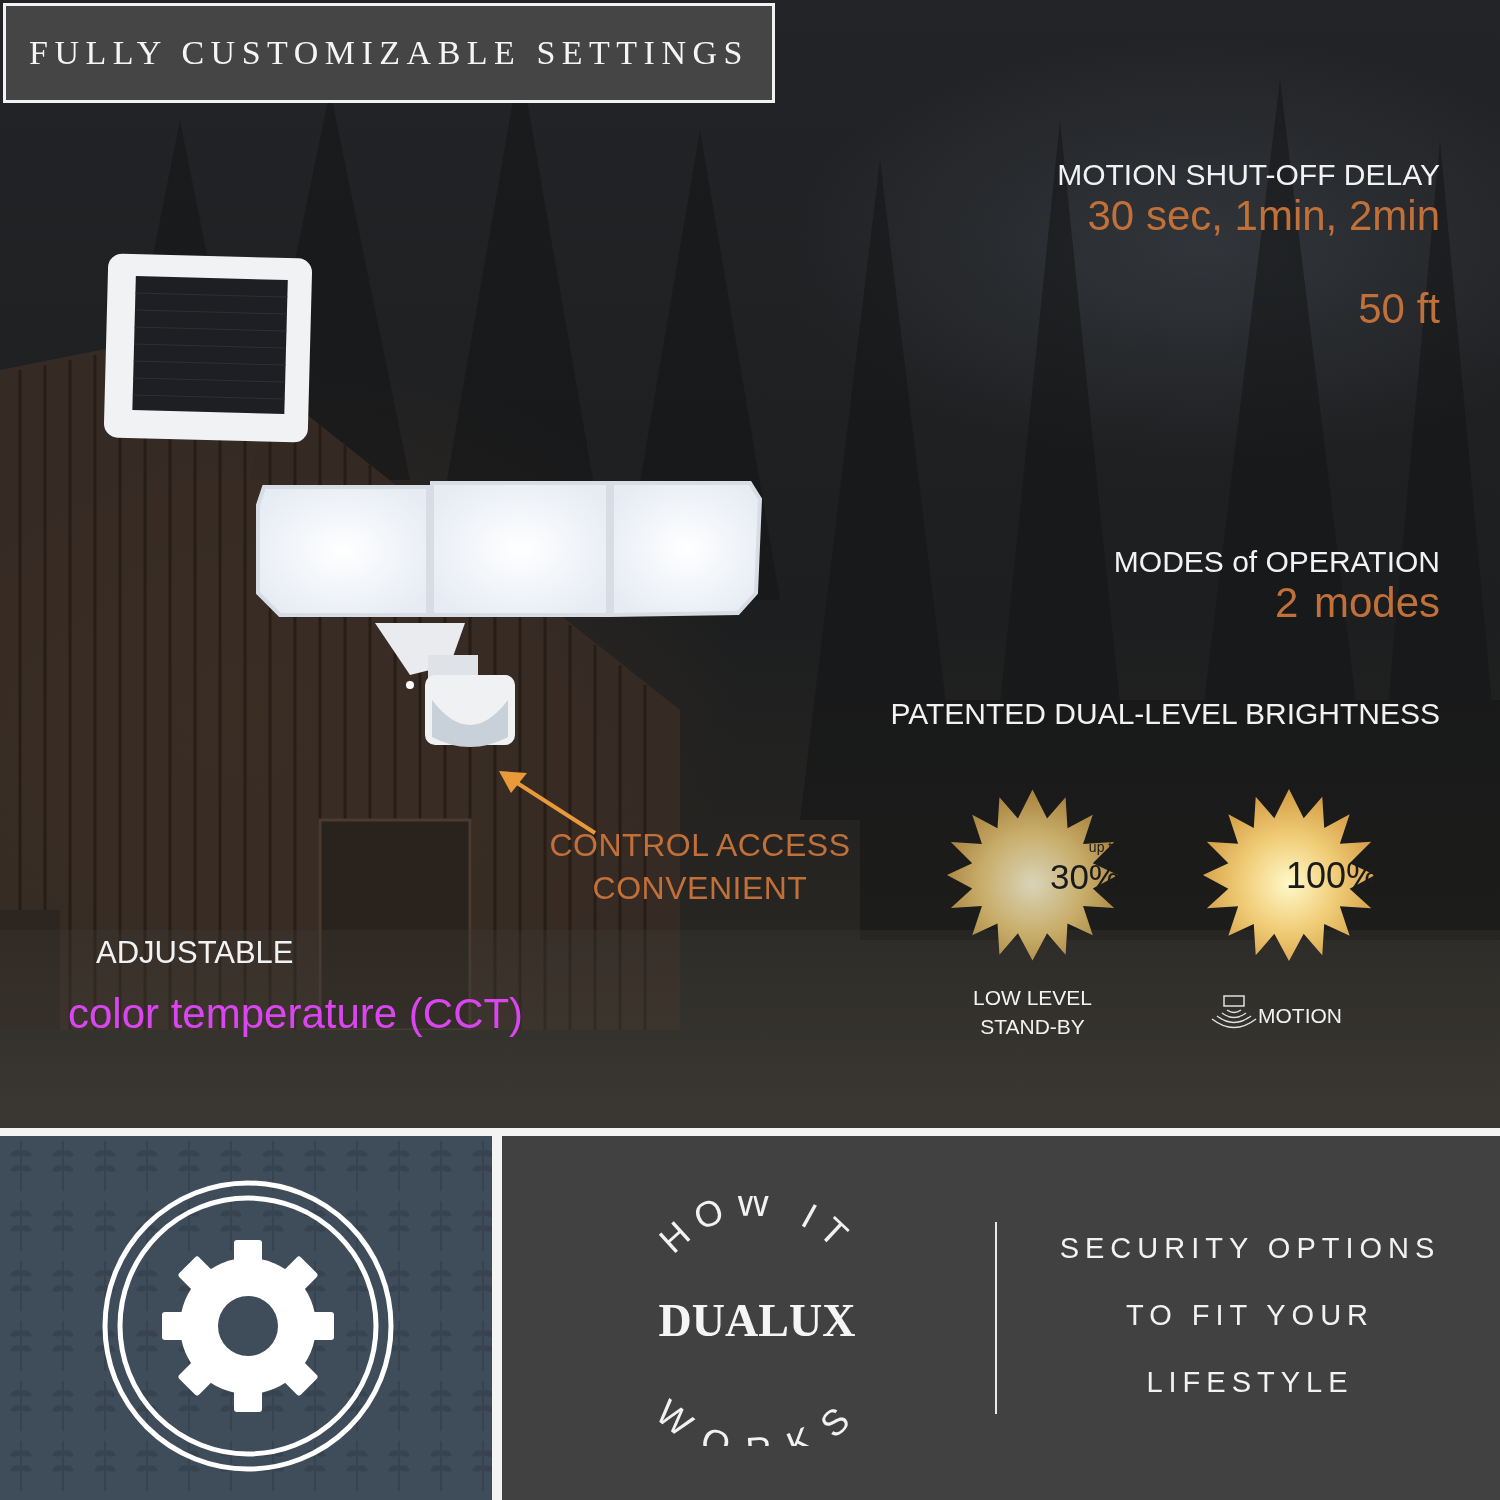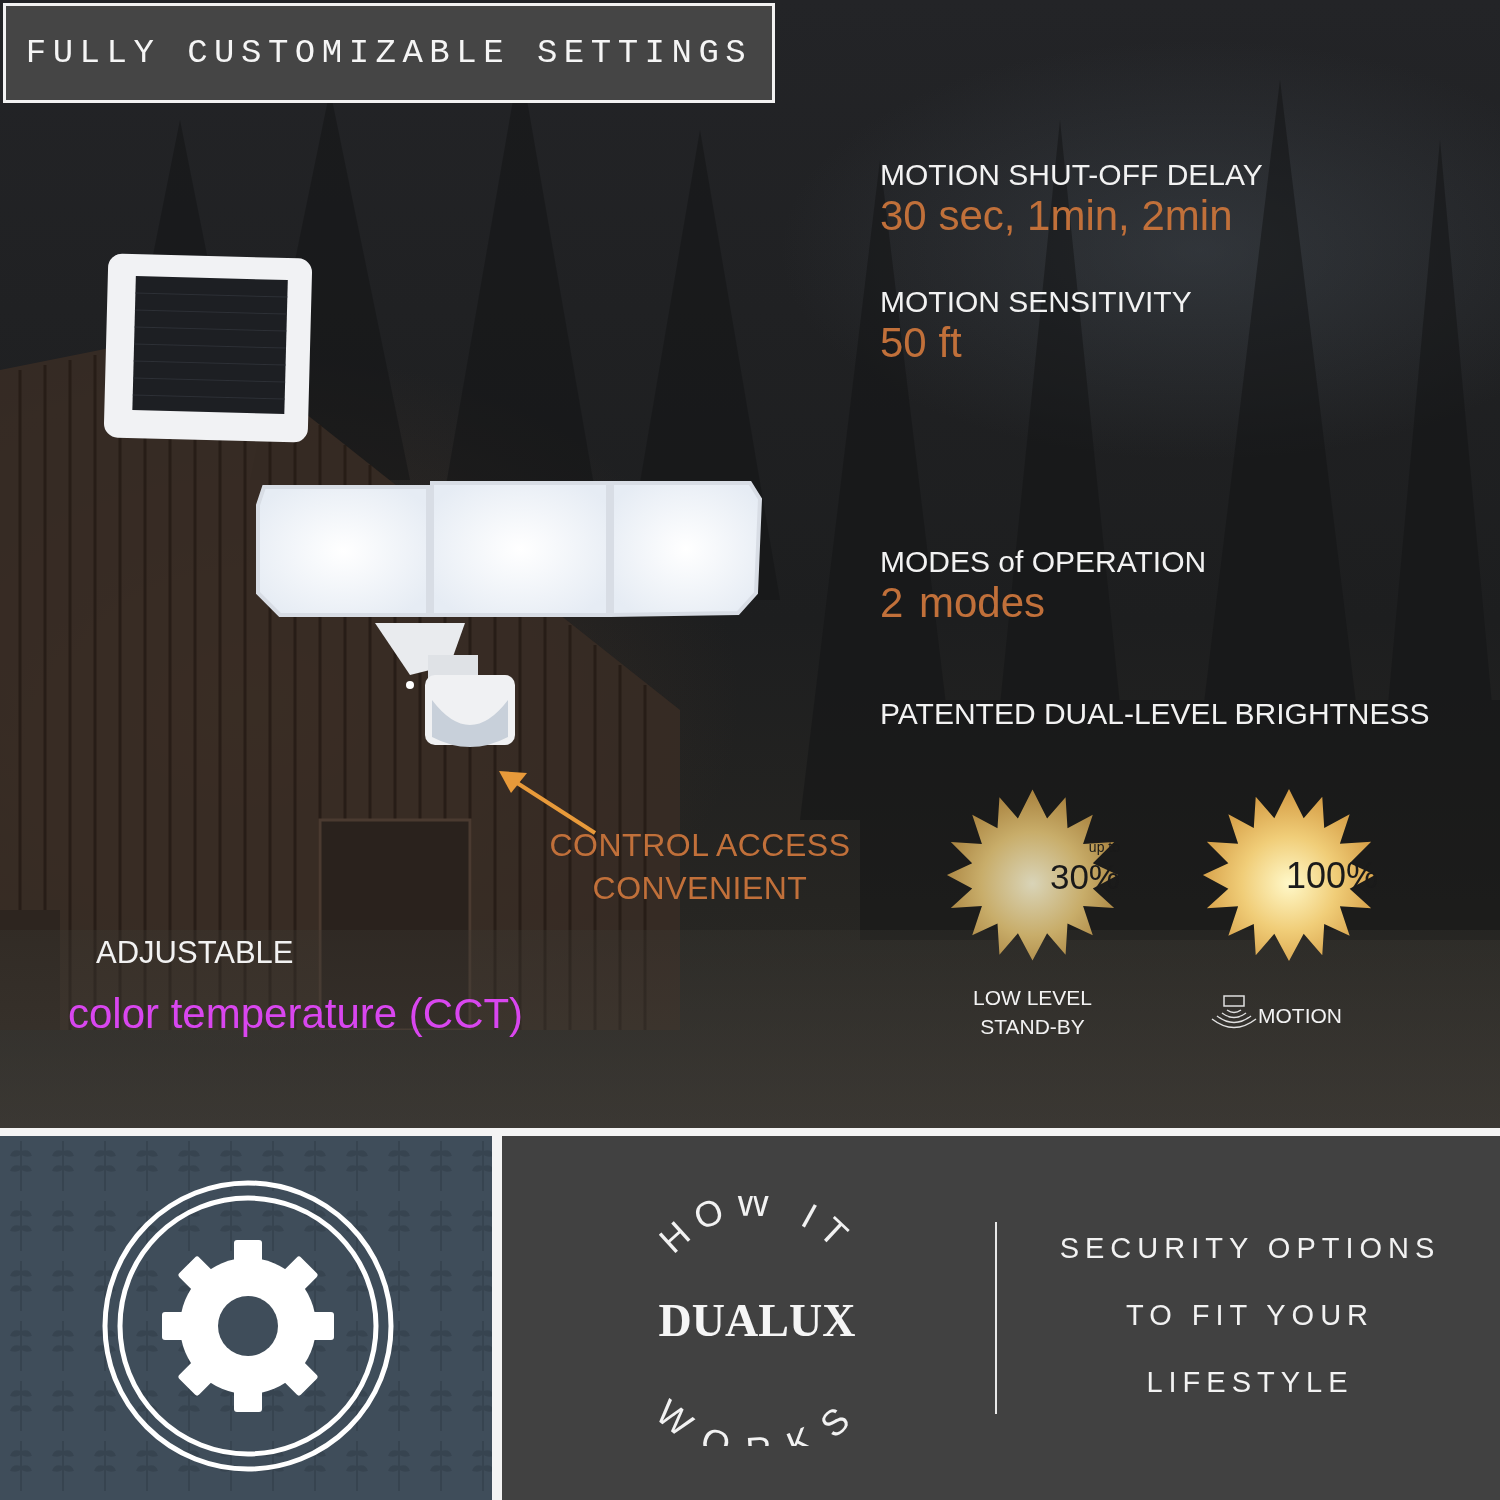--- a/index.html
+++ b/index.html
@@ -6,22 +6,22 @@
   body{width:1500px;height:1500px;position:relative;overflow:hidden;background:#1e1e1e;font-family:"Liberation Sans",sans-serif;}
   .hero{position:absolute;left:0;top:0;width:1500px;height:1128px;overflow:hidden;
     background:
       radial-gradient(ellipse 600px 300px at 1200px 250px, rgba(80,90,100,0.35), transparent 70%),
       radial-gradient(ellipse 700px 500px at 250px 700px, rgba(90,65,45,0.45), transparent 70%),
       linear-gradient(180deg,#232427 0%,#1d1e1f 55%,#262522 80%,#2d2b28 100%);}
   .trees{position:absolute;inset:0;opacity:0.55;}
   .barn{position:absolute;left:0;top:330px;width:680px;height:700px;}
   .ground{position:absolute;left:0;top:930px;width:1500px;height:198px;background:linear-gradient(180deg,rgba(60,58,52,0.3),rgba(70,66,60,0.55));}
   .title-box{position:absolute;left:3px;top:3px;width:772px;height:100px;background:#454545;border:3px solid #f2f2f2;box-sizing:border-box;display:flex;align-items:center;justify-content:center;}
-  .title-box span{color:#f5f5f5;font-size:34px;letter-spacing:6.5px;font-family:Liberation Mono, monospace;}
-  .feat{position:absolute;text-align:left;width:560px;left:880px;}
+  .title-box span{color:#f5f5f5;font-size:34px;letter-spacing:6.5px;font-family:Liberation Serif, serif;}
+  .feat{position:absolute;text-align:right;width:560px;left:880px;}
   .feat .lbl{color:#f2f2f2;font-size:30px;letter-spacing:0px;}
   .feat .val{color:#c1703a;font-size:42px;margin-top:0;}
   .cca{position:absolute;left:540px;top:824px;width:320px;text-align:center;color:#c1703a;font-size:32px;line-height:43px;letter-spacing:0.5px;}
   .adj{position:absolute;left:68px;top:935px;color:#f2f2f2;font-size:31px;margin-left:28px;}
   .cct{position:absolute;left:68px;top:990px;color:#d946ef;font-size:42px;}
   .sun{position:absolute;}
   .sun-text{position:absolute;width:100%;text-align:right;color:#1a1a1a;}
   .cap{position:absolute;color:#f2f2f2;font-size:21px;text-align:center;line-height:29px;}
   .divider-h{position:absolute;left:0;top:1128px;width:1500px;height:8px;background:#f4f4f4;}
   .gear-panel{position:absolute;left:0;top:1136px;width:492px;height:364px;background:#3f4d5a;overflow:hidden;}
@@ -121,21 +121,20 @@
 
 <div class="title-box">
   <span>FULLY CUSTOMIZABLE SETTINGS</span>
 </div>
 
 <div class="feat" style="top:158px">
   <div class="lbl">MOTION SHUT-OFF DELAY</div>
   <div class="val">30 sec, 1min, 2min</div>
 </div>
 <div class="feat" style="top:285px">
-  <div class="lbl">MOTION SENSITIVITY</div>
   <div class="val">50 ft</div>
 </div>
 <div class="feat" style="top:545px">
   <div class="lbl">MODES of OPERATION</div>
   <div class="val" style="word-spacing:4px;">2  modes</div>
 </div>
 <div class="feat" style="top:697px">
   <div class="lbl">PATENTED DUAL-LEVEL BRIGHTNESS</div>
 </div>
 

